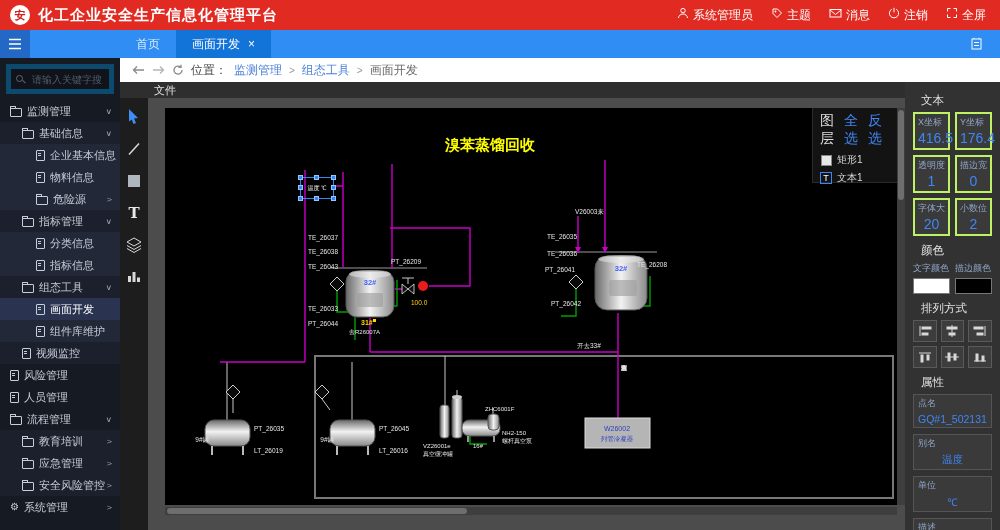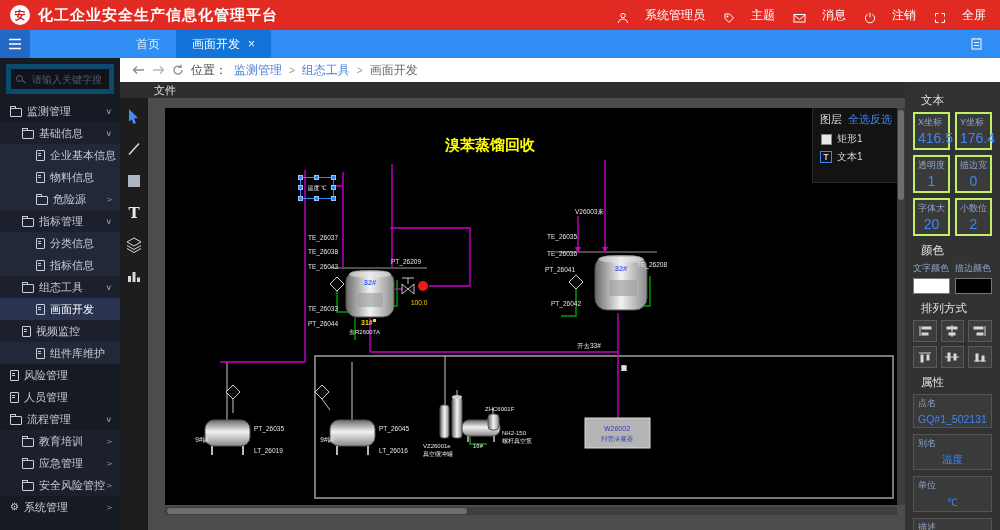--- a/index.html
+++ b/index.html
@@ -9,21 +9,21 @@
   svg{display:block}
   
   .hdr{position:absolute;top:0;left:0;right:0;height:30px;background:#e12a22;
        display:flex;align-items:center;color:#fff}
   .logo{width:20px;height:20px;border-radius:50%;background:#fff;color:#d61c1c;
         font-weight:bold;font-size:11px;display:flex;align-items:center;
         justify-content:center;margin:0 8px 0 10px;flex:none}
   .hdr-title{font-size:15px;font-weight:bold;letter-spacing:1px}
   .hdr-right{margin-left:auto;display:flex;gap:18px;font-size:12px;
              margin-right:14px;align-items:center}
-  .hdr-item{display:flex;align-items:flex-end;gap:16px;cursor:pointer;white-space:nowrap}
+  .hdr-item{display:flex;align-items:flex-start;gap:4px;cursor:pointer;white-space:nowrap}
   
   .tabbar{position:absolute;top:30px;left:0;right:0;height:28px;background:#2f8df4}
   .burger{position:absolute;left:0;top:0;width:30px;height:28px;background:#2368c4;
           display:flex;align-items:center;justify-content:center;cursor:pointer}
   .tabs{position:absolute;left:120px;top:0;height:28px;display:flex}
   .tab{padding:0 16px;line-height:28px;font-size:12px;color:#d9eafe;cursor:pointer;
        display:flex;align-items:center}
   .tab.active{background:#1273d8;color:#fff}
   .tab .x{margin-left:8px;font-size:12px;line-height:1}
   .tabbar-tool{position:absolute;right:18px;top:7px;cursor:pointer}
@@ -81,21 +81,21 @@
   .vsb{position:absolute;right:0;top:10px;width:8px;height:397px;background:#3e3e3e}
   .vsb .thumb{position:absolute;top:2px;left:1px;width:6px;height:90px;background:#6e6e6e;
               border-radius:3px}
   .hsb{position:absolute;left:17px;top:409px;width:732px;height:8px;background:#3e3e3e}
   .hsb .thumb{position:absolute;top:1px;left:2px;height:6px;width:300px;background:#6e6e6e;
               border-radius:3px}
   
   .layers{position:absolute;top:0;right:0;width:84px;height:74px;background:#131313;
           border-left:1px solid #2a2a2a;border-bottom:1px solid #2a2a2a;font-size:10px}
   .layers-hd{display:flex;align-items:center;padding:4px 5px 3px 7px;color:#ddd;
-             font-size:11px}
+             font-size:14px}
   .layers-links{margin-left:auto;color:#3f86f5;display:flex;cursor:pointer}
   .layer-row{display:flex;align-items:center;gap:5px;padding:2px 7px;color:#d8d8d8;
              cursor:pointer}
   .l-ic{width:12px;height:12px;display:flex;align-items:center;justify-content:center}
   .l-rect{width:9px;height:9px;background:#e8e8e8;border:1px solid #888}
   .l-text{color:#e8e8e8;border:1px solid transparent;font-size:9px;width:10px;height:10px;
           display:flex;align-items:center;justify-content:center}
   .layer-row.sel .l-text{border-color:#3f86f5;color:#fff}
   
   .sel-el{position:absolute;left:135px;top:69px;width:32px;height:20px;
@@ -258,27 +258,27 @@
       </div>
       <div class="s-item lvl2">
         <span class="ic-folder"></span>
         <span class="s-label">组态工具</span>
         <span class="s-caret">∨</span>
       </div>
       <div class="s-item lvl3 active">
         <span class="ic-doc"></span>
         <span class="s-label">画面开发</span>
       </div>
+      <div class="s-item lvl3">
+        <span class="ic-doc"></span>
+        <span class="s-label">组件库维护</span>
+      </div>
       <div class="s-item lvl2">
         <span class="ic-doc"></span>
         <span class="s-label">视频监控</span>
-      </div>
-      <div class="s-item lvl3">
-        <span class="ic-doc"></span>
-        <span class="s-label">组件库维护</span>
       </div>
       <div class="s-item lvl1">
         <span class="ic-doc"></span>
         <span class="s-label">风险管理</span>
       </div>
       <div class="s-item lvl1">
         <span class="ic-doc"></span>
         <span class="s-label">人员管理</span>
       </div>
       <div class="s-item lvl1">

